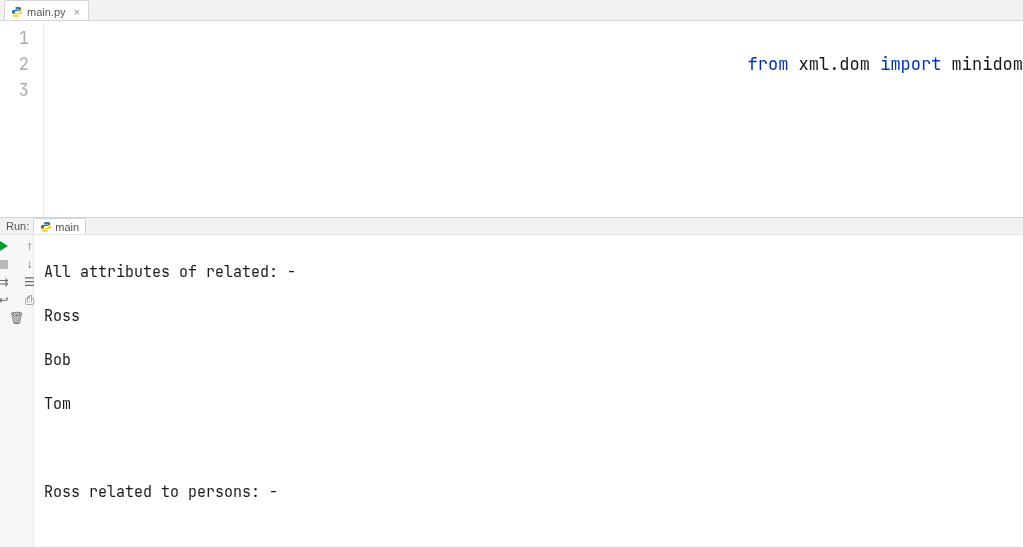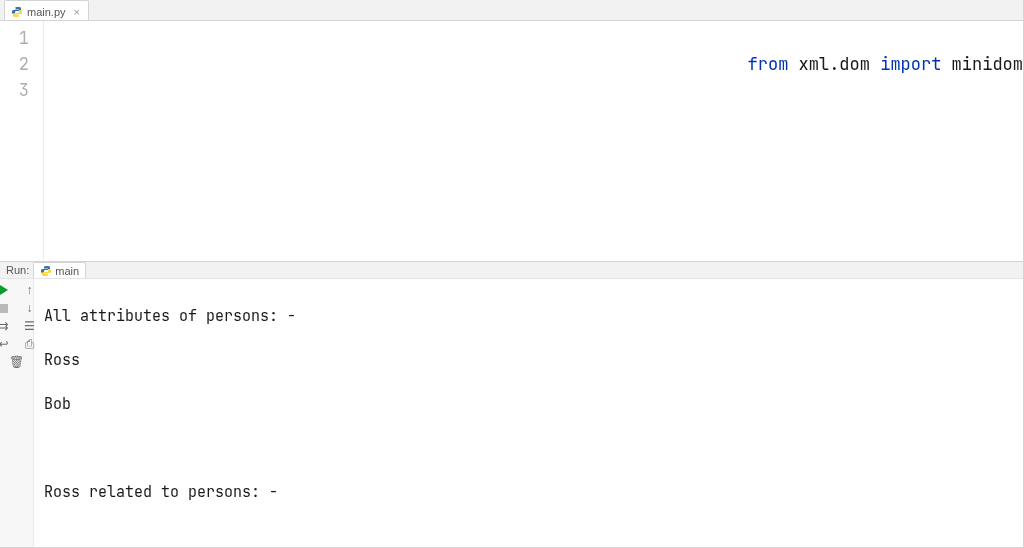--- a/index.html
+++ b/index.html
@@ -109,21 +109,22 @@
       </div>
       <div class="toolrow">
         <span class="toolbtn">↩</span>
         <span class="toolbtn">⎙</span>
       </div>
       <div class="toolrow">
         <span class="toolbtn">🗑</span>
       </div>
     </div>
     <div class="runout">
-<div>All attributes of persons: -</div>
+<div>All attributes of related: -</div>
 <div>Ross</div>
 <div>Bob</div>
+<div>Tom</div>
 <div>&nbsp;</div>
 <div>Ross related to persons: -</div>
     </div>
   </div>
 
 </div>
 
 </body></html>

